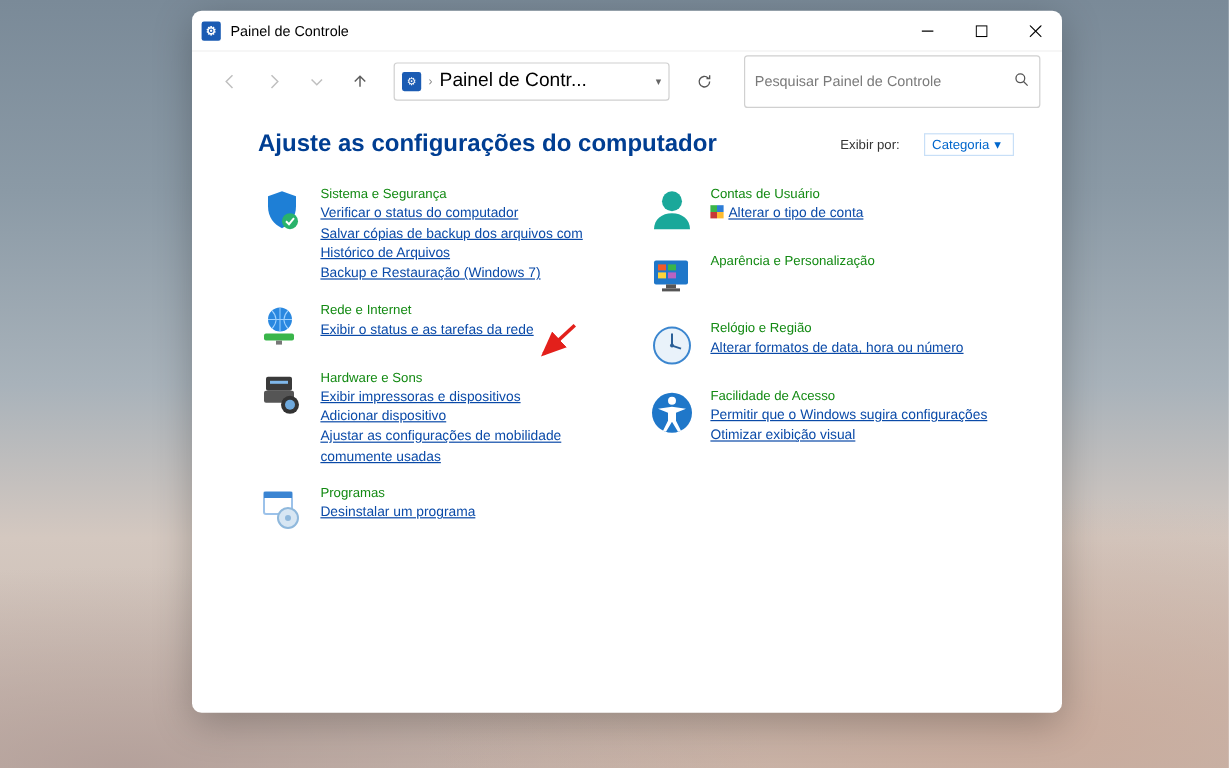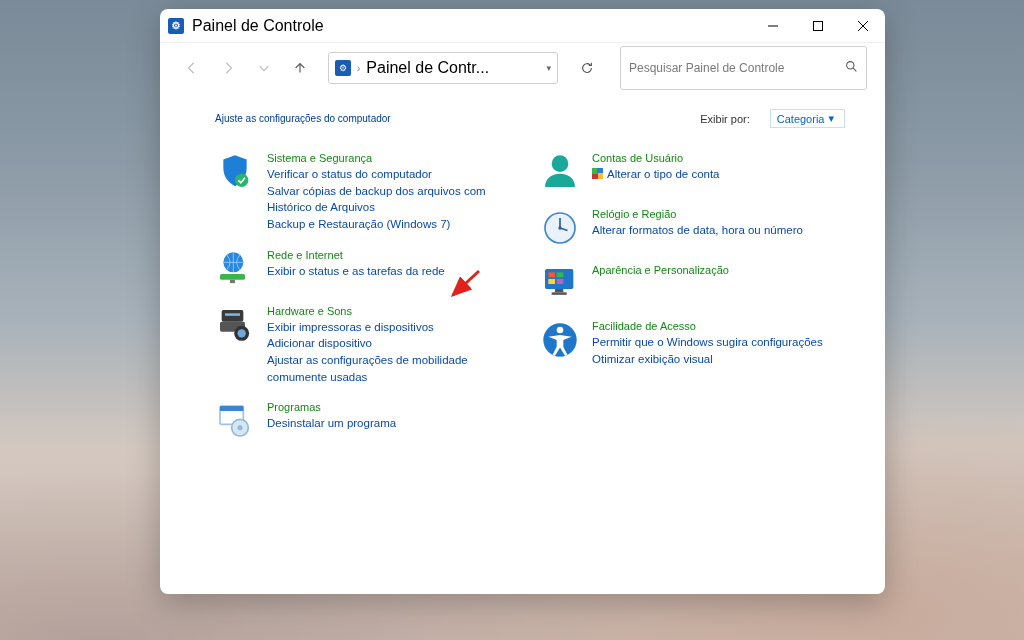--- a/index.html
+++ b/index.html
@@ -41,21 +41,21 @@
   .cp-icon {
     width:16px; height:16px;
     background:#1a5bb3;
     border-radius:2px;
     display:inline-flex; align-items:center; justify-content:center;
     font-size:10px; color:#fff; font-weight:bold;
     margin-right:8px;
     position:relative;
   }
   .cp-icon::after{content:"⚙"; font-size:10px; color:#fff;}
-  .titlebar-title { font-size:16px; color:#000; }
+  .titlebar-title { font-size:12px; color:#000; }
   .winbtns { margin-left:auto; display:flex; height:100%; }
   .winbtn { width:45px; display:flex; align-items:center; justify-content:center; cursor:pointer; }
   .winbtn svg { width:10px; height:10px; }
   
   .navbar {
     height:50px;
     display:flex; align-items:center;
     gap:8px;
     padding:0 18px;
   }
@@ -87,30 +87,30 @@
     border:none; outline:none; flex:1; font-size:12px; color:#333; background:transparent;
   }
   .search input::placeholder{color:#7a7a7a;}
   .search-icon{ color:#555; font-size:13px;}
   
   .content {
     flex:1; padding:16px 40px 10px 55px;
     overflow:auto;
   }
   .heading-row { display:flex; align-items:center; margin-bottom:24px;}
-  .heading { font-size:10px; color:#003e92; font-weight:400;}
+  .heading { font-size:20px; color:#003e92; font-weight:700;}
   .viewby { margin-left:auto; font-size:11px; color:#333; display:flex; align-items:center; gap:20px;}
   .viewby-select { border:1px solid #c8dff7; padding:2px 10px 2px 6px; color:#0066cc; font-size:11px; display:flex; align-items:center; gap:4px; cursor:pointer;}
   .categories { display:flex; gap:20px;}
   .col { flex:1; display:flex; flex-direction:column; gap:16px;}
   .cat { display:flex; gap:12px; }
   .cat-icon { width:40px; height:40px; flex-shrink:0; display:flex; align-items:center; justify-content:center;}
   .cat-body { flex:1; }
   .cat-title { color:#138a13; font-size:11px; margin-bottom:2px; cursor:pointer; }
-  .cat-link { color:#0a4aa8; font-size:11.5px; line-height:1.45; cursor:pointer; display:block;}
+  .cat-link { color:#0a4aa8; font-size:11.5px; line-height:1.45; cursor:pointer; display:block;text-decoration:underline;}
   .cat-link.shield::before{
     content:""; display:inline-block; width:11px; height:11px; margin-right:4px;
     background: conic-gradient(#2d7cd6 0 25%, #fdbb30 25% 50%, #c73737 50% 75%, #3ab54a 75% 100%);
     vertical-align:-1px;
   }
   
   .ico { width:40px; height:40px; }
   
   .arrow-annot {
     position:absolute;
@@ -283,46 +283,46 @@
           </div>
           <div class="cat-body">
             <div class="cat-title">Contas de Usuário</div>
             <a class="cat-link shield">Alterar o tipo de conta</a>
           </div>
         </div>
 
         <div class="cat">
           <div class="cat-icon">
             <svg class="ico" viewBox="0 0 48 48">
-                <circle cx="24" cy="24" r="18" fill="#e9f2fa" stroke="#3b86cf" stroke-width="2"></circle>
-                <line x1="24" y1="24" x2="24" y2="12" stroke="#2a5f97" stroke-width="2"></line>
-                <line x1="24" y1="24" x2="33" y2="27" stroke="#2a5f97" stroke-width="2"></line>
-                <circle cx="24" cy="24" r="2" fill="#2a5f97"></circle>
-              </svg>
-          </div>
-          <div class="cat-body">
-            <div class="cat-title">Relógio e Região</div>
-            <a class="cat-link">Alterar formatos de data, hora ou número</a>
-          </div>
-        </div>
-
-        <div class="cat">
-          <div class="cat-icon">
-            <svg class="ico" viewBox="0 0 48 48">
                 <rect x="6" y="6" width="34" height="24" rx="2" fill="#1f77c9"></rect>
                 <rect x="10" y="10" width="8" height="6" fill="#f15a29"></rect>
                 <rect x="20" y="10" width="8" height="6" fill="#3ab54a"></rect>
                 <rect x="10" y="18" width="8" height="6" fill="#ffd43a"></rect>
                 <rect x="20" y="18" width="8" height="6" fill="#b963c1"></rect>
                 <rect x="18" y="30" width="10" height="4" fill="#555"></rect>
                 <rect x="14" y="34" width="18" height="3" fill="#555"></rect>
               </svg>
           </div>
           <div class="cat-body">
             <div class="cat-title">Aparência e Personalização</div>
+          </div>
+        </div>
+
+        <div class="cat">
+          <div class="cat-icon">
+            <svg class="ico" viewBox="0 0 48 48">
+                <circle cx="24" cy="24" r="18" fill="#e9f2fa" stroke="#3b86cf" stroke-width="2"></circle>
+                <line x1="24" y1="24" x2="24" y2="12" stroke="#2a5f97" stroke-width="2"></line>
+                <line x1="24" y1="24" x2="33" y2="27" stroke="#2a5f97" stroke-width="2"></line>
+                <circle cx="24" cy="24" r="2" fill="#2a5f97"></circle>
+              </svg>
+          </div>
+          <div class="cat-body">
+            <div class="cat-title">Relógio e Região</div>
+            <a class="cat-link">Alterar formatos de data, hora ou número</a>
           </div>
         </div>
 
         <div class="cat">
           <div class="cat-icon">
             <svg class="ico" viewBox="0 0 48 48">
                 <circle cx="24" cy="24" r="20" fill="#1f77c9"></circle>
                 <circle cx="24" cy="12" r="4" fill="#fff"></circle>
                 <path d="M10 20l14-2 14 2-10 4v8l5 10-3 1-6-10-6 10-3-1 5-10v-8z" fill="#fff"></path>
               </svg>

